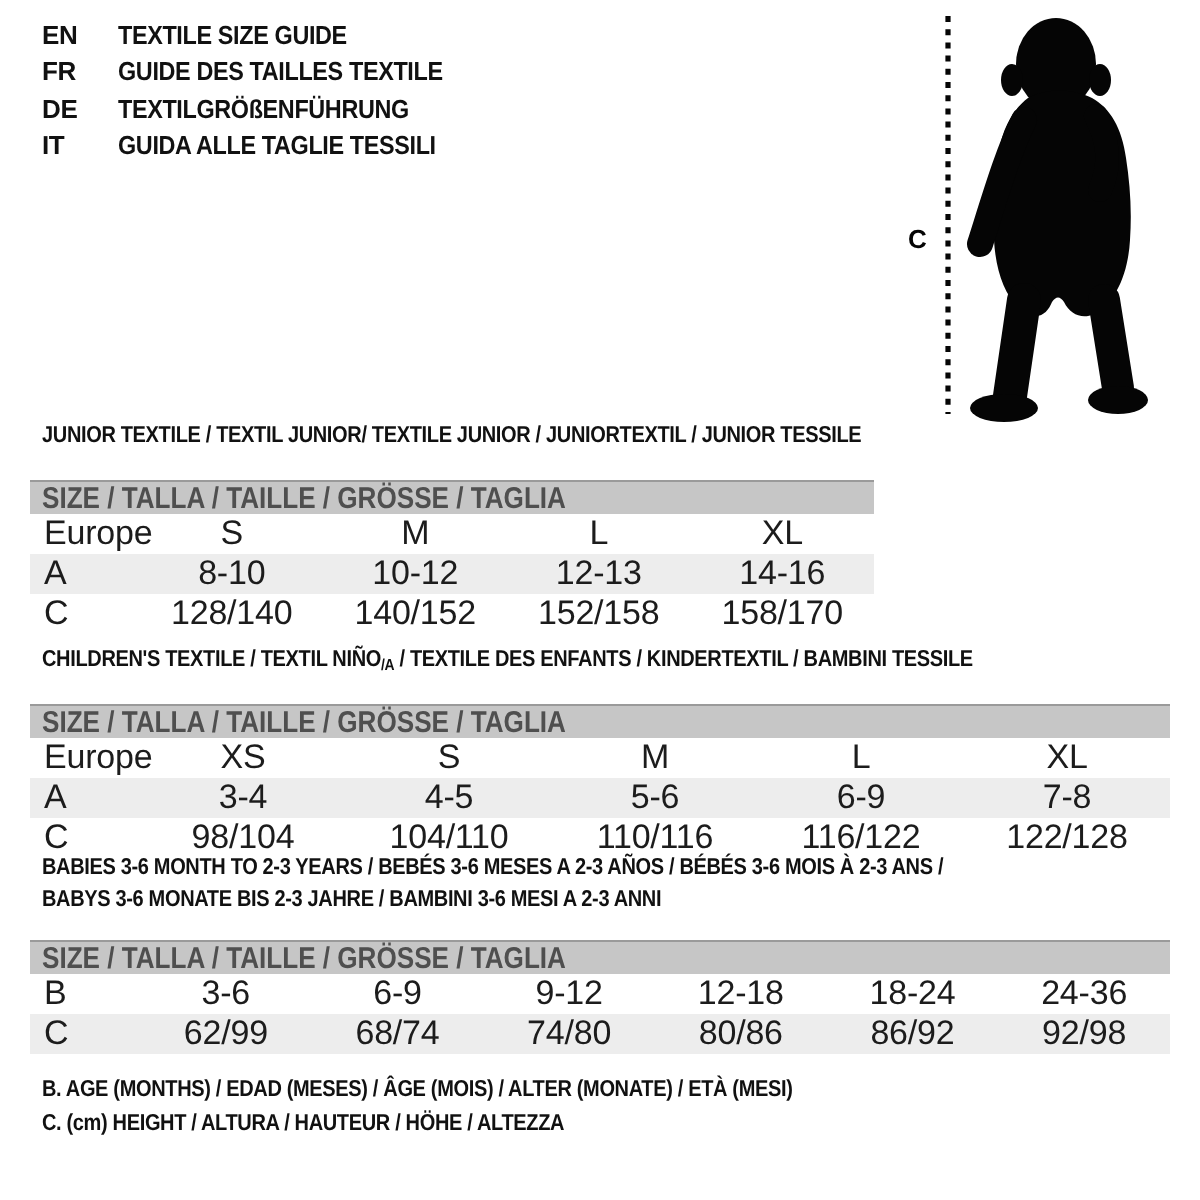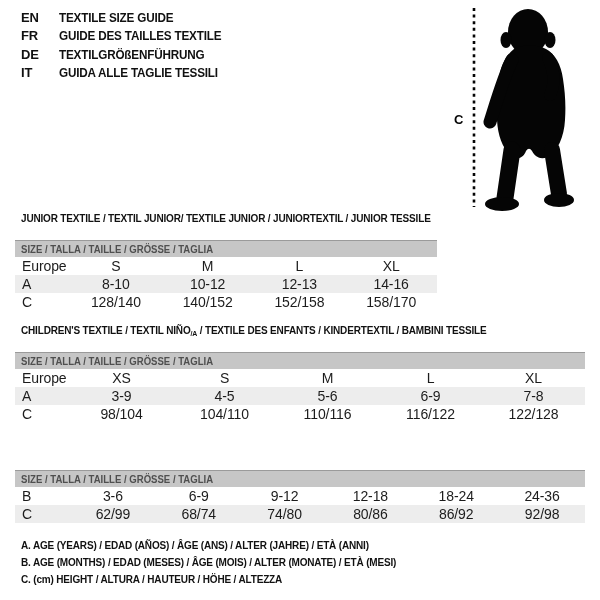--- a/index.html
+++ b/index.html
@@ -24,23 +24,23 @@
   #title-junior{top:212px;}
   #title-children{top:324px;}
   #title-babies{top:426px;line-height:16px;}
   .title-sub{font-size:8px;vertical-align:-2px;}
 
   
   .tbl-block{position:absolute;left:15px;}
   #tbl-junior{top:240px;width:422px;}
   #tbl-children{top:352px;width:570px;}
   #tbl-babies{top:470px;width:570px;}
-  .size-bar{height:17px;line-height:17px;background:#c6c6c6;border-top:1px solid #9a9a9a;color:#4f4f4f;font-size:11px;font-weight:bold;padding-left:6px;box-sizing:border-box;}
+  .size-bar{height:17px;line-height:17px;background:#c6c6c6;border-top:1px solid #9a9a9a;color:#4f4f4f;font-size:15px;font-weight:bold;padding-left:6px;box-sizing:border-box;}
   table.sizes{border-collapse:collapse;table-layout:fixed;width:100%;}
-  table.sizes td{height:18px;padding:0;text-align:center;font-size:14px;letter-spacing:-0.1px;color:#1c1c1c;}
+  table.sizes td{height:18px;padding:0;text-align:center;font-size:17px;letter-spacing:-0.1px;color:#1c1c1c;}
   table.sizes td.lbl{text-align:left;padding-left:7px;}
   table.sizes col.c-lbl{width:55px;}
   table.sizes tr:nth-child(2){background:#ededed;}
 
   
   .notes{position:absolute;top:539px;left:21px;}
   .note-line{height:17.2px;font-weight:bold;font-size:11.5px;letter-spacing:-0.2px;}
 </style>
 </head>
 <body>
@@ -146,38 +146,42 @@
           <tr>
         <td class="lbl">Europe</td>
         <td>XS</td>
         <td>S</td>
         <td>M</td>
         <td>L</td>
         <td>XL</td>
       </tr>
       <tr>
         <td class="lbl">A</td>
-        <td>3-9</td>
+        <td>3-4</td>
         <td>4-5</td>
         <td>5-6</td>
         <td>6-9</td>
         <td>7-8</td>
       </tr>
       <tr>
         <td class="lbl">C</td>
         <td>98/104</td>
         <td>104/110</td>
         <td>110/116</td>
         <td>116/122</td>
         <td>122/128</td>
       </tr>
     </tbody>
       </table>
   </div>
 
+  <div class="sec-title" id="title-babies">
+    <span class="cond">BABIES 3-6 MONTH TO 2-3 YEARS / BEBÉS 3-6 MESES A 2-3 AÑOS / BÉBÉS 3-6 MOIS À 2-3 ANS /</span><br>
+    <span class="cond">BABYS 3-6 MONATE BIS 2-3 JAHRE / BAMBINI 3-6 MESI A 2-3 ANNI</span>
+  </div>
   <div class="tbl-block" id="tbl-babies">
     <div class="size-bar">
       <span class="cond">SIZE / TALLA / TAILLE / GRÖSSE / TAGLIA</span>
     </div>
     <table class="sizes">
       <colgroup>
           <col class="c-lbl">
           <col>
           <col>
           <col>
@@ -202,18 +206,17 @@
         <td>74/80</td>
         <td>80/86</td>
         <td>86/92</td>
         <td>92/98</td>
       </tr>
     </tbody>
       </table>
   </div>
 
   <div class="notes">
-    <div class="note-line"><span class="cond">A. AGE (YEARS) / EDAD (AÑOS) / ÂGE (ANS) / ALTER (JAHRE) / ETÀ (ANNI)</span></div>
     <div class="note-line"><span class="cond">B. AGE (MONTHS) / EDAD (MESES) / ÂGE (MOIS) / ALTER (MONATE) / ETÀ (MESI)</span></div>
     <div class="note-line"><span class="cond">C. (cm) HEIGHT / ALTURA / HAUTEUR / HÖHE / ALTEZZA</span></div>
   </div>
 
 </div>
 
 </body></html>

